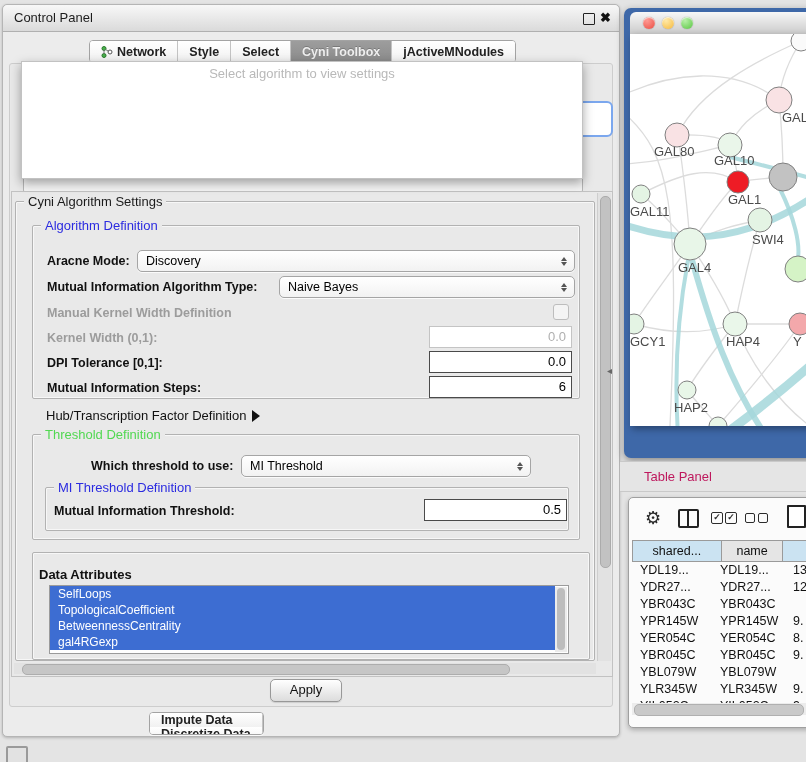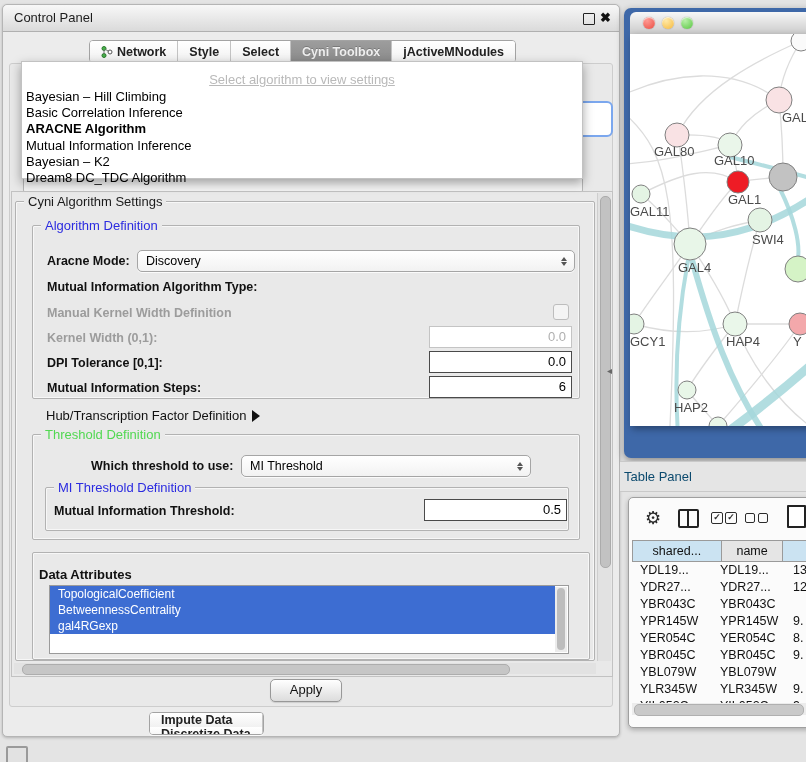--- a/index.html
+++ b/index.html
@@ -31,21 +31,21 @@
   
   .content{left:6px;top:58px;width:602px;height:642px;background:#e9e9e9;border:1px solid #cdcdcd;border-radius:3px;}
 
   
   .frag-combo-right{left:572px;top:96px;width:34px;height:32px;border:2px solid #7ba7ee;border-radius:6px;background:#fff;}
   .frag-combo-bottom{left:20px;top:166px;width:558px;height:22px;border:1px solid #b5b5b5;border-radius:5px;background:#f4f4f4;}
 
   
   .popup{left:18px;top:56px;width:560px;height:116px;background:#fff;border:1px solid #c2c2c2;
     box-shadow:0 4px 10px rgba(0,0,0,.35);z-index:30;}
-  .popup .ph{height:17px;text-align:center;color:#b9b9b9;font-size:13px;padding-top:10px;text-decoration:underline;}
+  .popup .ph{height:17px;text-align:center;color:#b9b9b9;font-size:13px;padding-top:4px;}
   .popup .it{height:16.2px;line-height:16.2px;padding-left:4px;font-size:13px;color:#000;white-space:nowrap;}
   .popup .it.sel{font-weight:bold;}
 
   
   .scrollpane{left:8px;top:186px;width:600px;height:484px;background:#e9e9e9;border:1px solid #c2c2c2;}
   .vsb{right:1px;top:1px;width:13px;height:468px;background:#e2e2e2;border-left:1px solid #cecece;}
   .vsb .thumb{position:absolute;left:1.5px;top:3px;width:9px;height:370px;background:#c2c2c2;border:1px solid #ababab;border-radius:5px;}
   .hsb{left:2px;top:471px;width:582px;height:11px;background:#e2e2e2;}
   .hsb .thumb{position:absolute;left:8px;top:1px;width:486px;height:9px;background:#c6c6c6;border:1px solid #adadad;border-radius:5px;}
 
@@ -91,21 +91,21 @@
     border-radius:6px 0 0 0;border-bottom:1px solid #a8a8a8;}
   .light{width:12px;height:12px;border-radius:50%;top:5px;box-shadow:inset 0 1px 1px rgba(255,255,255,.7),0 0 1px rgba(0,0,0,.5);}
   .light.red{left:13px;background:radial-gradient(circle at 35% 30%,#ff9a93,#ea4d42);}
   .light.yellow{left:32px;background:radial-gradient(circle at 35% 30%,#ffe9a8,#f5b93c);}
   .light.green{left:51px;background:radial-gradient(circle at 35% 30%,#b8f0a8,#57c53f);}
   .netcanvas{left:6px;top:26px;width:186px;height:392px;background:#fff;overflow:hidden;
     box-shadow:2px 3px 7px rgba(0,0,0,.35);}
 
   
   .tp-header{left:620px;top:461px;width:186px;height:29px;background:#e5e5e5;border-top:1px solid #c9c9c9;border-bottom:1px solid #c9c9c9;}
-  .tp-title{left:4px;top:0;line-height:29px;font-size:13px;color:#0c4a6e;}
+  .tp-title{left:24px;top:0;line-height:29px;font-size:13px;color:#be185d;}
   .tablewin{left:628px;top:497px;width:185px;height:229px;background:#fbfbfb;border:1px solid #9f9f9f;
     border-radius:5px 0 0 5px;box-shadow:0 2px 5px rgba(0,0,0,.25);overflow:hidden;}
   .tw-toolbar{left:0;top:0;right:0;height:40px;}
   .gear{left:16px;top:9px;font-size:18px;color:#2b2b2b;}
   .panes{left:49px;top:11px;width:17px;height:15px;border:2px solid #222;border-radius:2px;}
   .panes i{position:absolute;left:7px;top:0;bottom:0;width:2px;background:#222;}
   .cb{width:10px;height:10px;border:1.6px solid #2b2b2b;border-radius:2px;display:inline-block;font-size:9px;line-height:9px;color:#2b2b2b;text-align:center;font-weight:bold;}
   .cb.small{width:8px;height:8px;}
   .checks{left:82px;top:14px;display:flex;gap:2px;}
   .squares{left:116px;top:15px;display:flex;gap:3px;}
@@ -159,28 +159,20 @@
         </div>
       </div>
 
     <div class="abs content"></div>
 
     <div class="abs frag-combo-right"></div>
     <div class="abs frag-combo-bottom"></div>
 
     <div class="abs popup">
       <div class="ph">Select algorithm to view settings</div>
-      <div id="popup-items">
-          <div class="it">Bayesian – Hill Climbing</div>
-          <div class="it">Basic Correlation Inference</div>
-          <div class="it sel">ARACNE Algorithm</div>
-          <div class="it">Mutual Information Inference</div>
-          <div class="it">Bayesian – K2</div>
-          <div class="it">Dream8 DC_TDC Algorithm</div>
-        </div>
     </div>
 
     <div class="abs scrollpane">
       <div class="abs vsb">
           <div class="thumb"></div>
         </div>
       <div class="abs hsb">
           <div class="thumb"></div>
         </div>
 
@@ -193,20 +185,27 @@
           <div class="abs lbl" style="left:14px;top:28px;">Aracne Mode:</div>
           <div class="abs combo" style="left:104px;top:24px;width:428px;">
             <span>Discovery</span>
             <span class="arrows">
                 <i class="up"></i>
                 <i class="dn"></i>
               </span>
           </div>
 
           <div class="abs lbl" style="left:14px;top:54px;">Mutual Information Algorithm Type:</div>
+          <div class="abs combo" style="left:246px;top:50px;width:286px;">
+            <span>Naive Bayes</span>
+            <span class="arrows">
+                <i class="up"></i>
+                <i class="dn"></i>
+              </span>
+          </div>
 
           <div class="abs lbl dis" style="left:14px;top:80px;">Manual Kernel Width Definition</div>
           <div class="abs checkbox" style="left:520px;top:78px;"></div>
 
           <div class="abs lbl dis" style="left:14px;top:105px;">Kernel Width (0,1):</div>
           <div class="abs field dim" style="left:396px;top:100px;width:136px;">0.0</div>
 
           <div class="abs lbl" style="left:14px;top:130px;">DPI Tolerance [0,1]:</div>
           <div class="abs field dark" style="left:396px;top:125px;width:136px;">0.0</div>
 
@@ -234,20 +233,21 @@
             <span class="legend blue">MI Threshold Definition</span>
             <div class="abs lbl" style="left:8px;top:16px;">Mutual Information Threshold:</div>
             <div class="abs field dark" style="left:378px;top:11px;width:136px;">0.5</div>
           </div>
         </div>
 
         <div class="abs groupbox" style="left:16px;top:350px;width:556px;height:106px;">
           <div class="abs lbl" style="left:6px;top:14px;font-size:13px;">Data Attributes</div>
           <div class="abs attrlist" style="left:16px;top:32px;width:518px;height:67px;">
             <div id="attr-items">
+                <div class="li">SelfLoops</div>
                 <div class="li">TopologicalCoefficient</div>
                 <div class="li">BetweennessCentrality</div>
                 <div class="li">gal4RGexp</div>
               </div>
             <div class="lsb">
                 <div class="thumb"></div>
               </div>
           </div>
         </div>
       </div>

